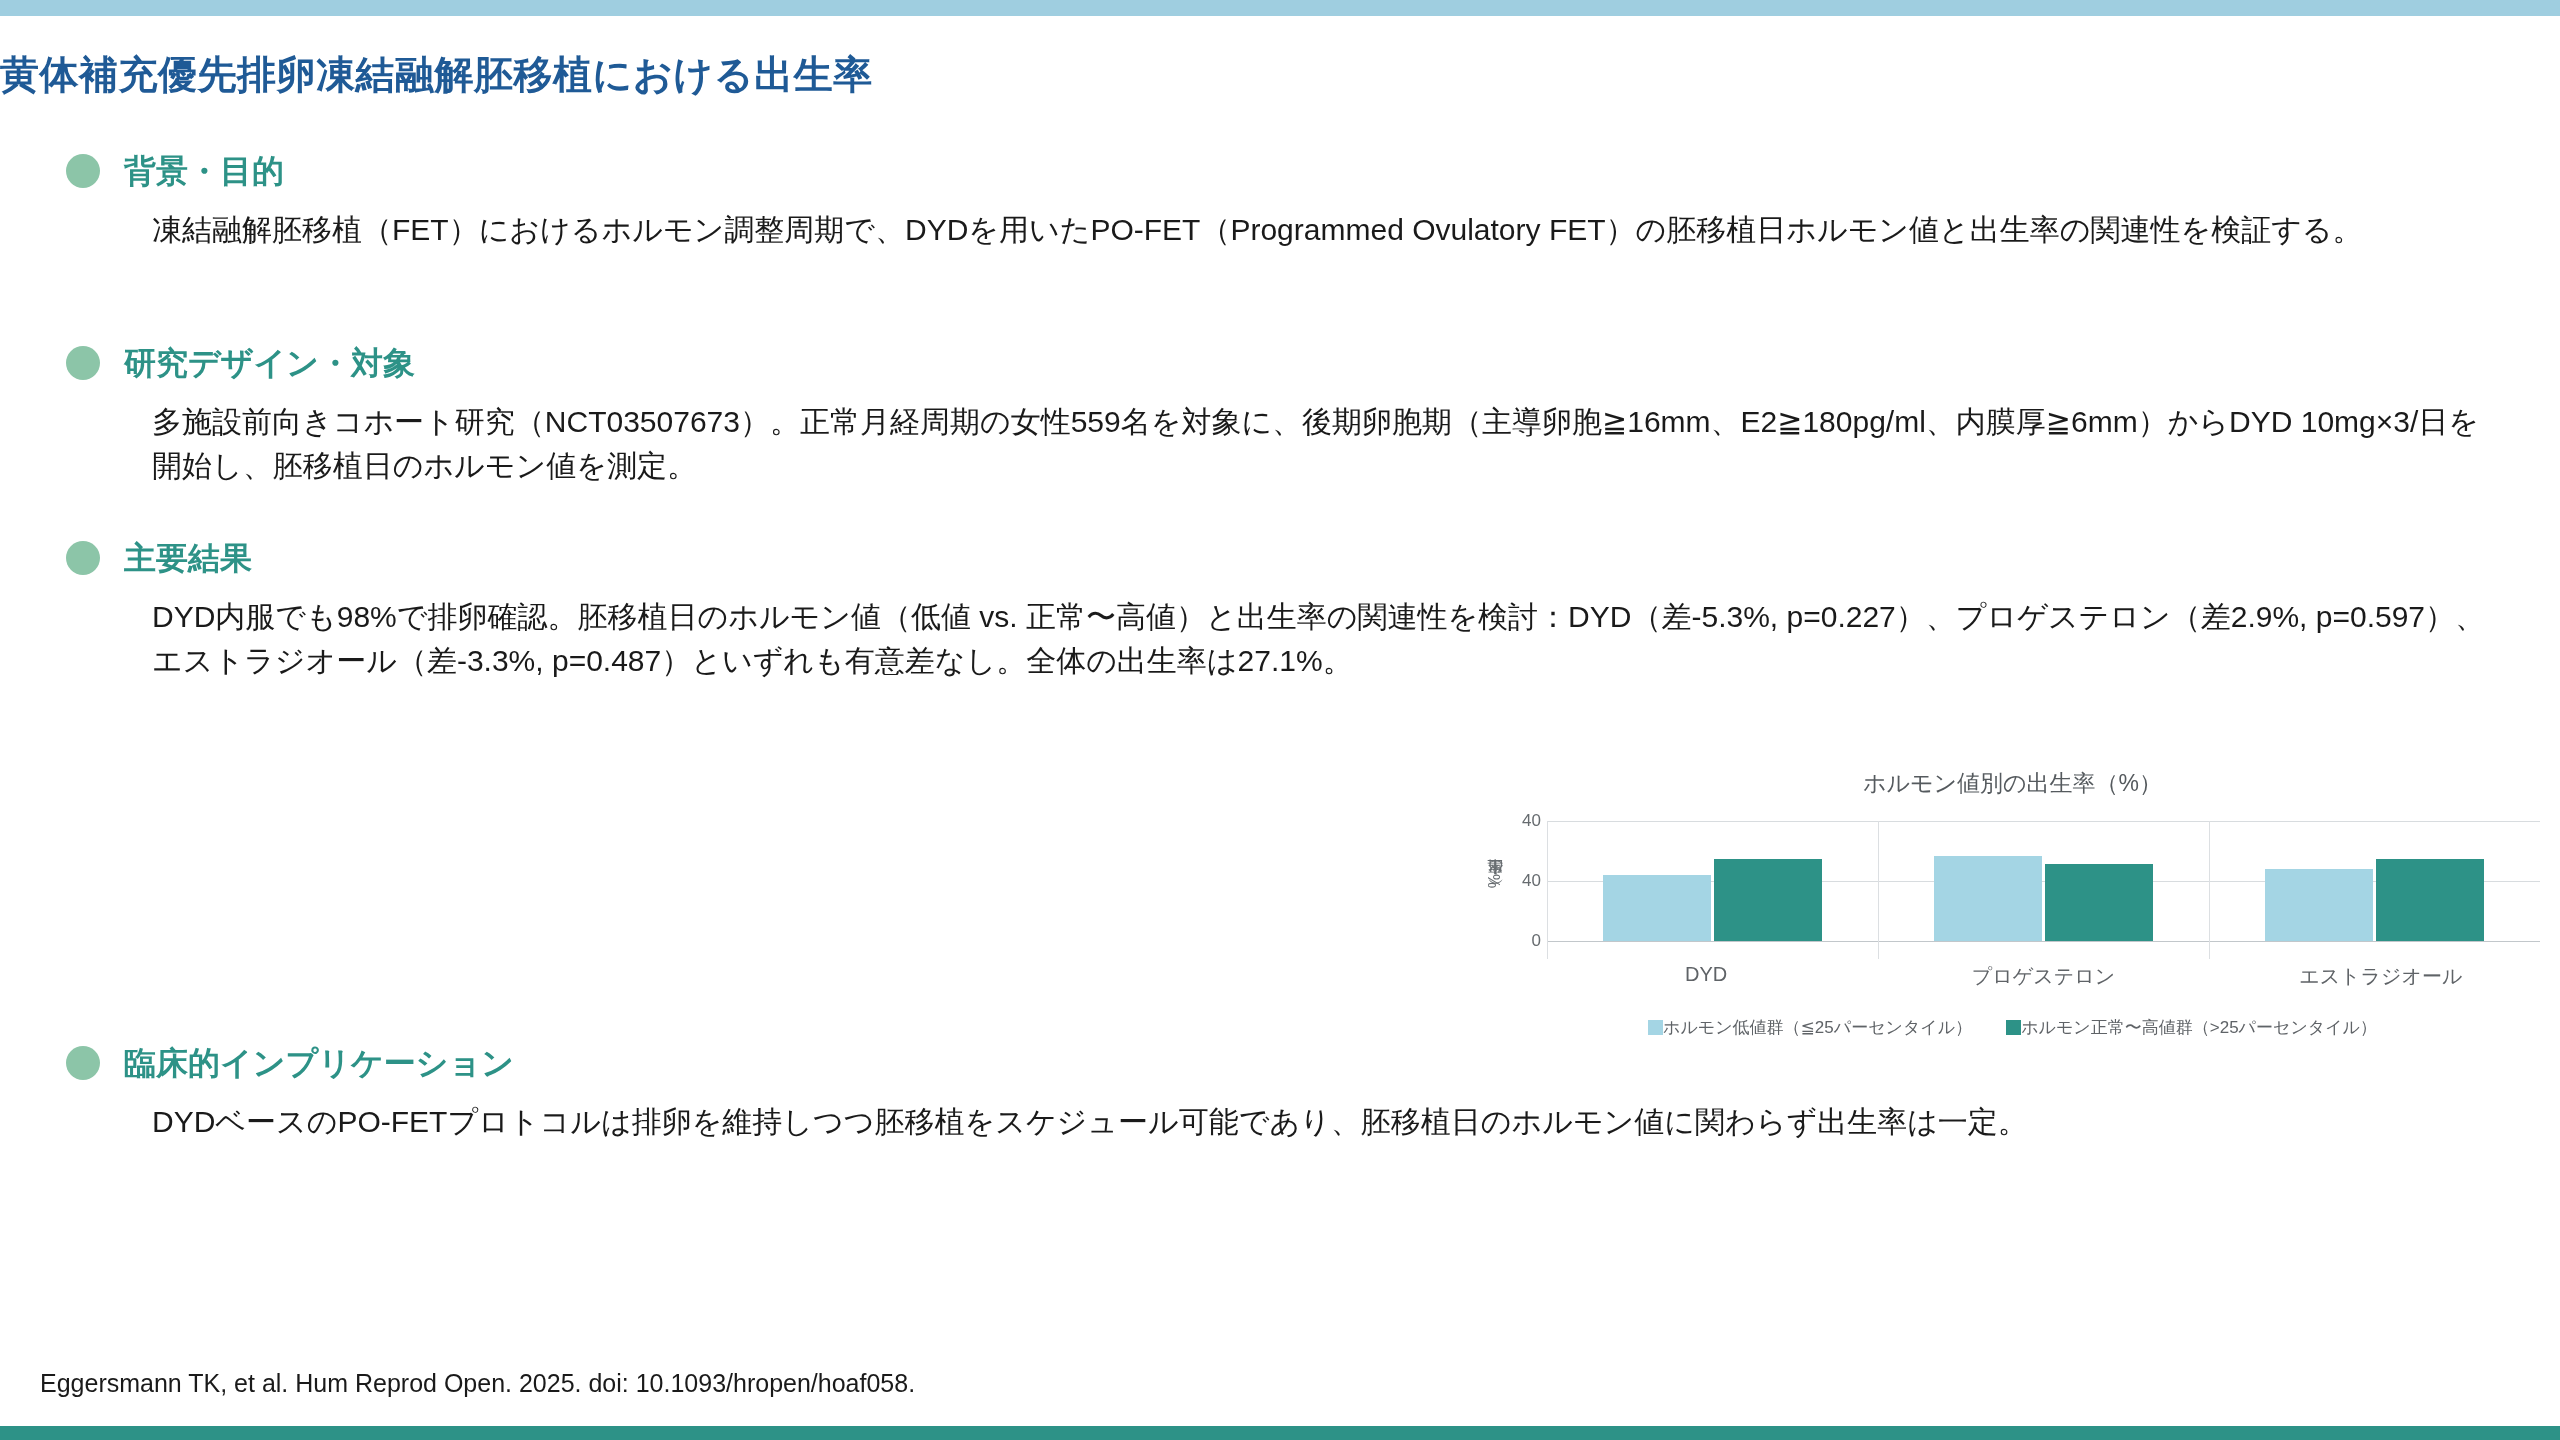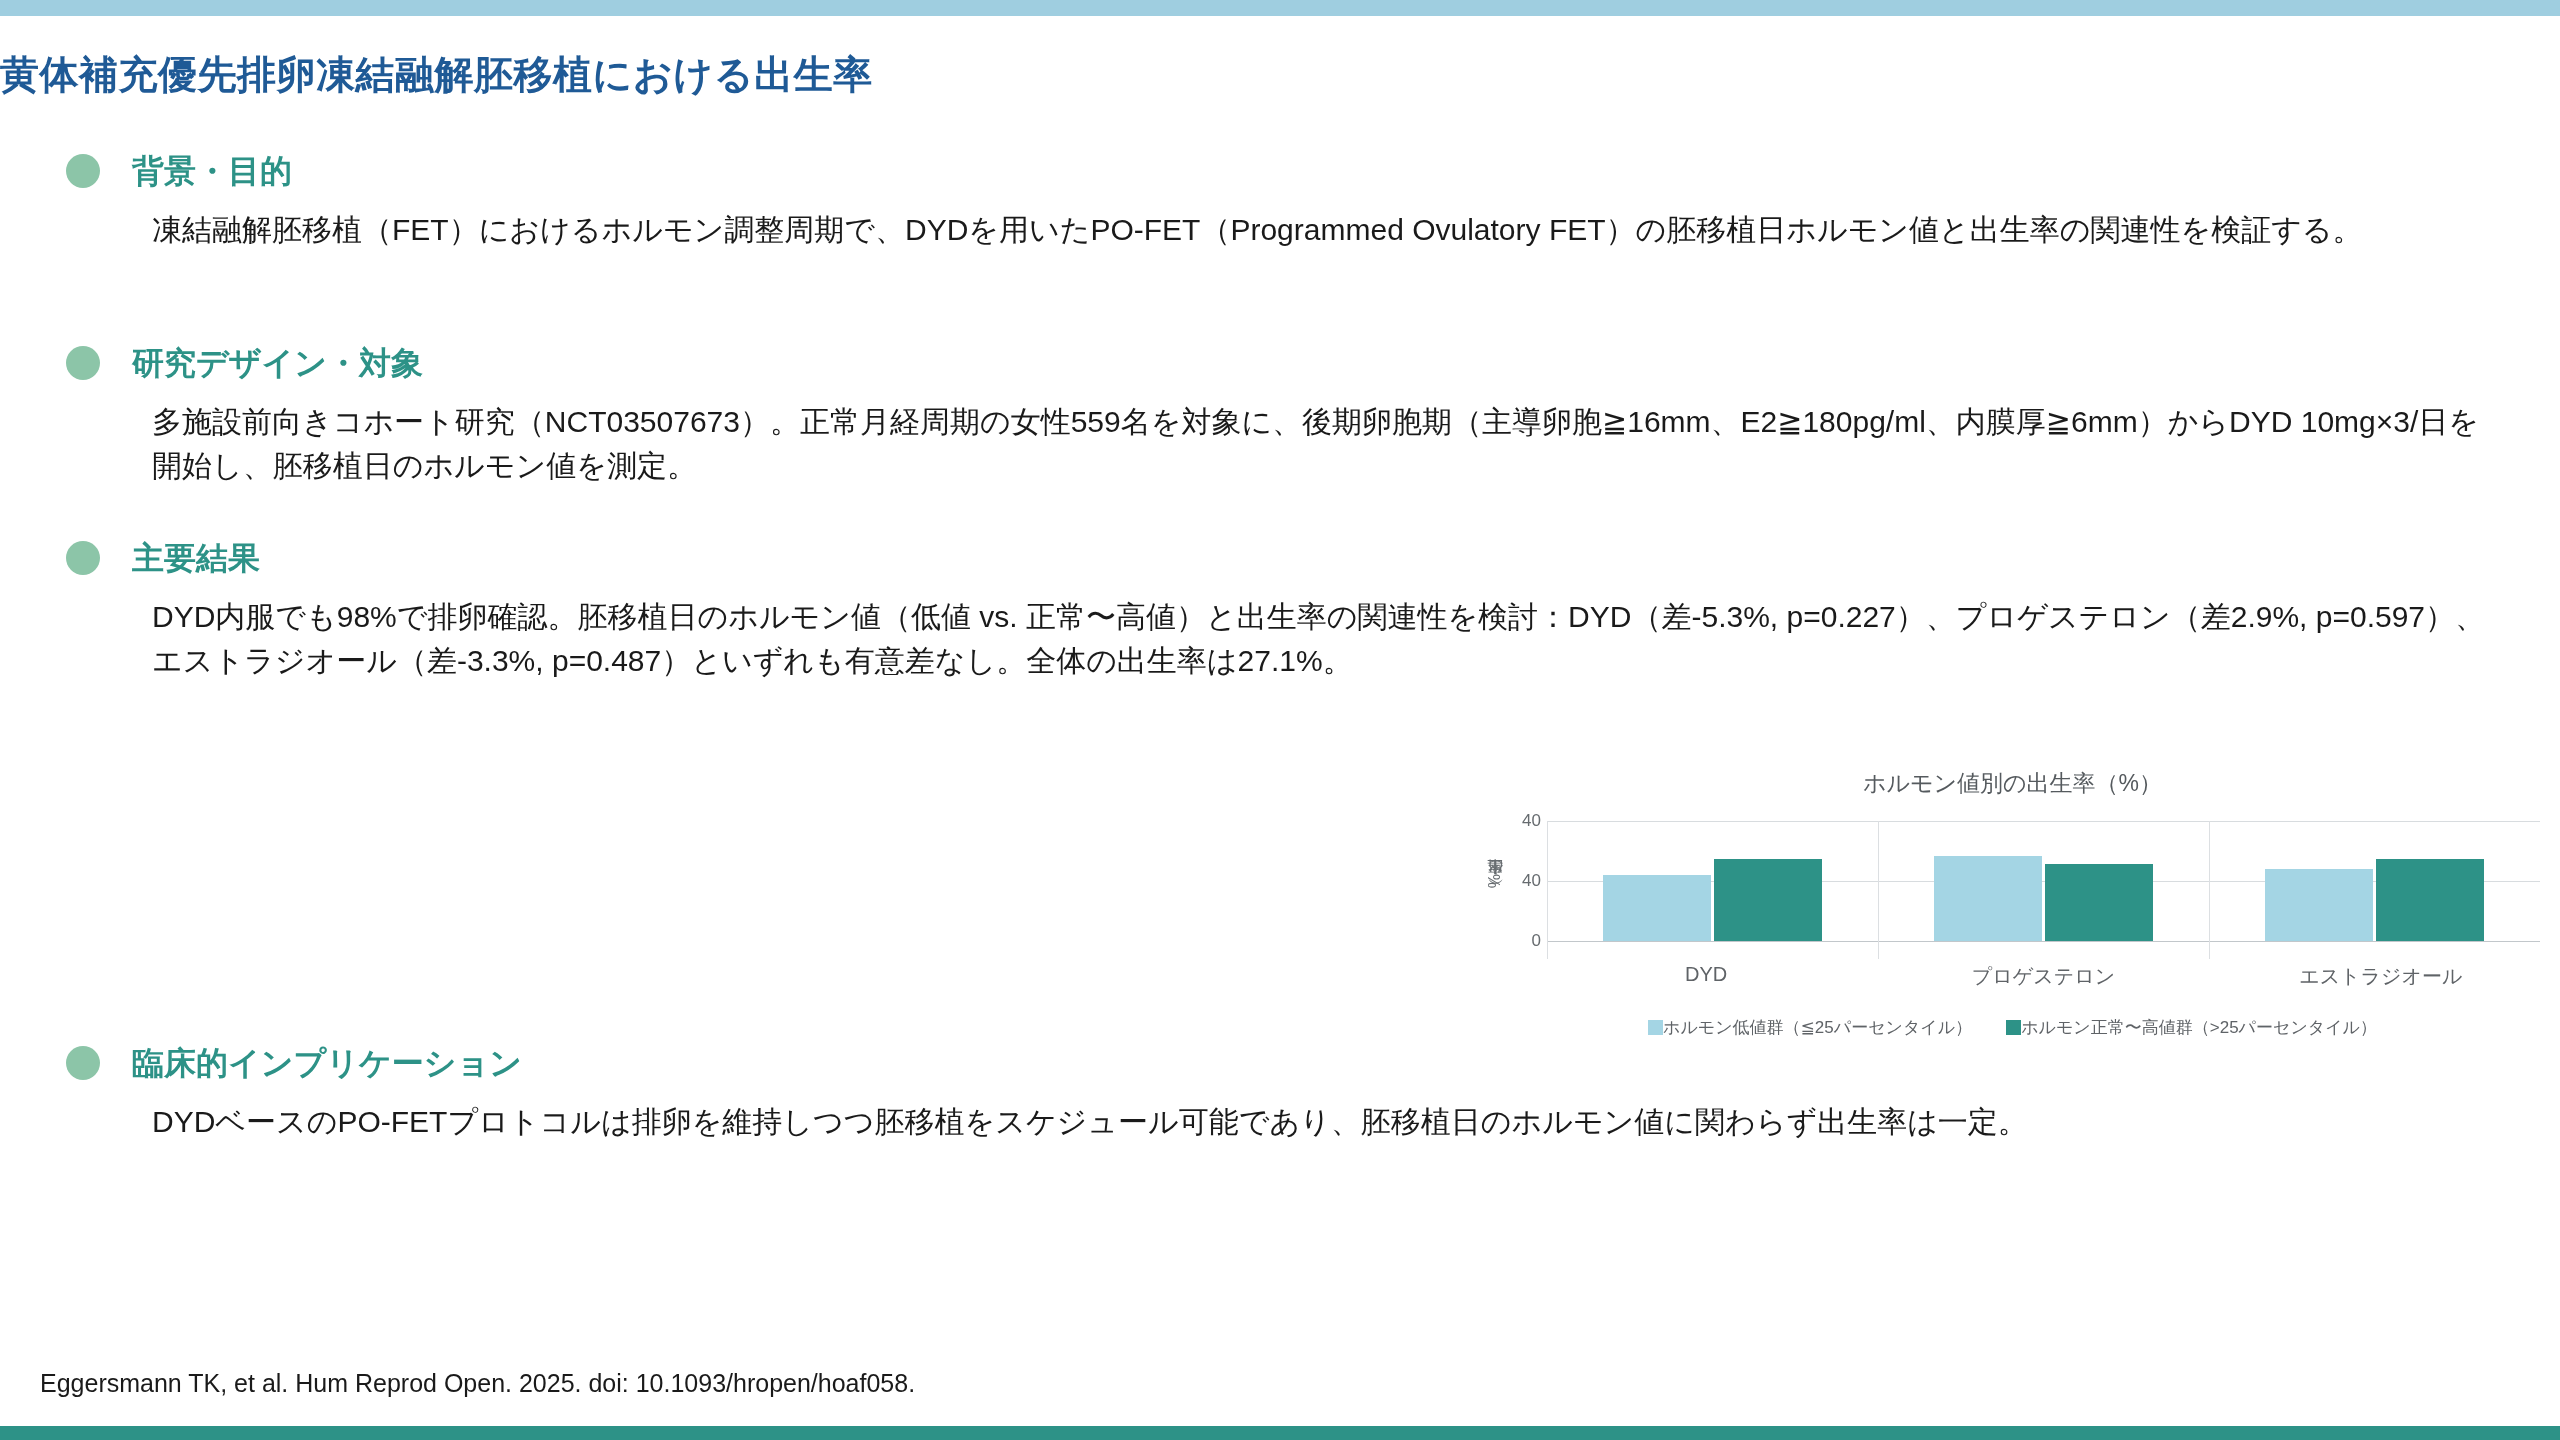--- a/index.html
+++ b/index.html
@@ -33,21 +33,21 @@
     letter-spacing:0.5px;
   }
   .section {
     position:absolute;
     left:66px;
     width:2430px;
   }
   .sec-head {
     display:flex;
     align-items:center;
-    gap:32px;
+    gap:24px;
     height:46px;
   }
   .bullet {
     width:34px; height:34px;
     border-radius:50%;
     background:#8cc5a8;
     flex:0 0 auto;
   }
   .sec-title {
     font-size:32px;

